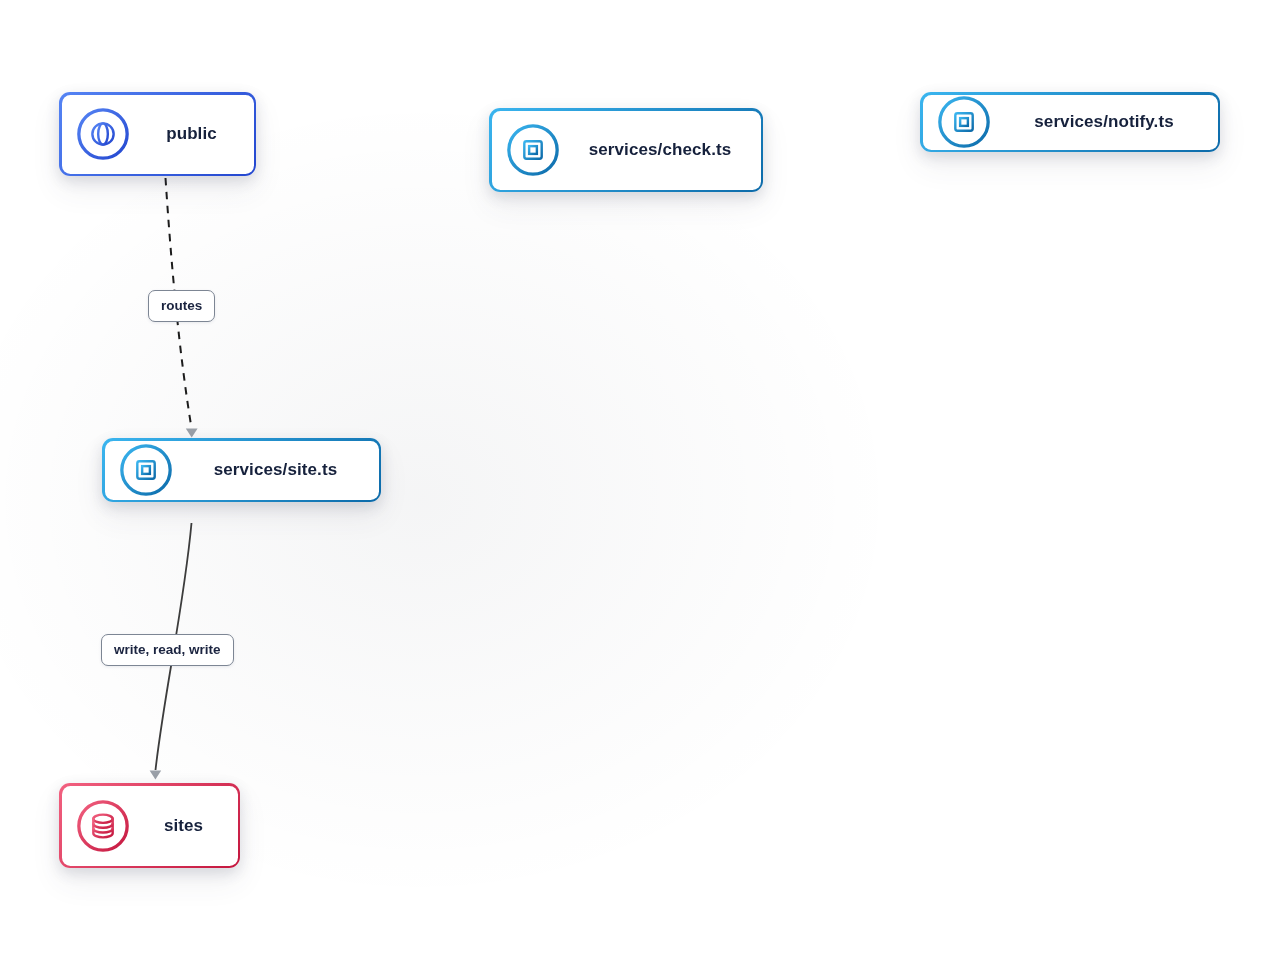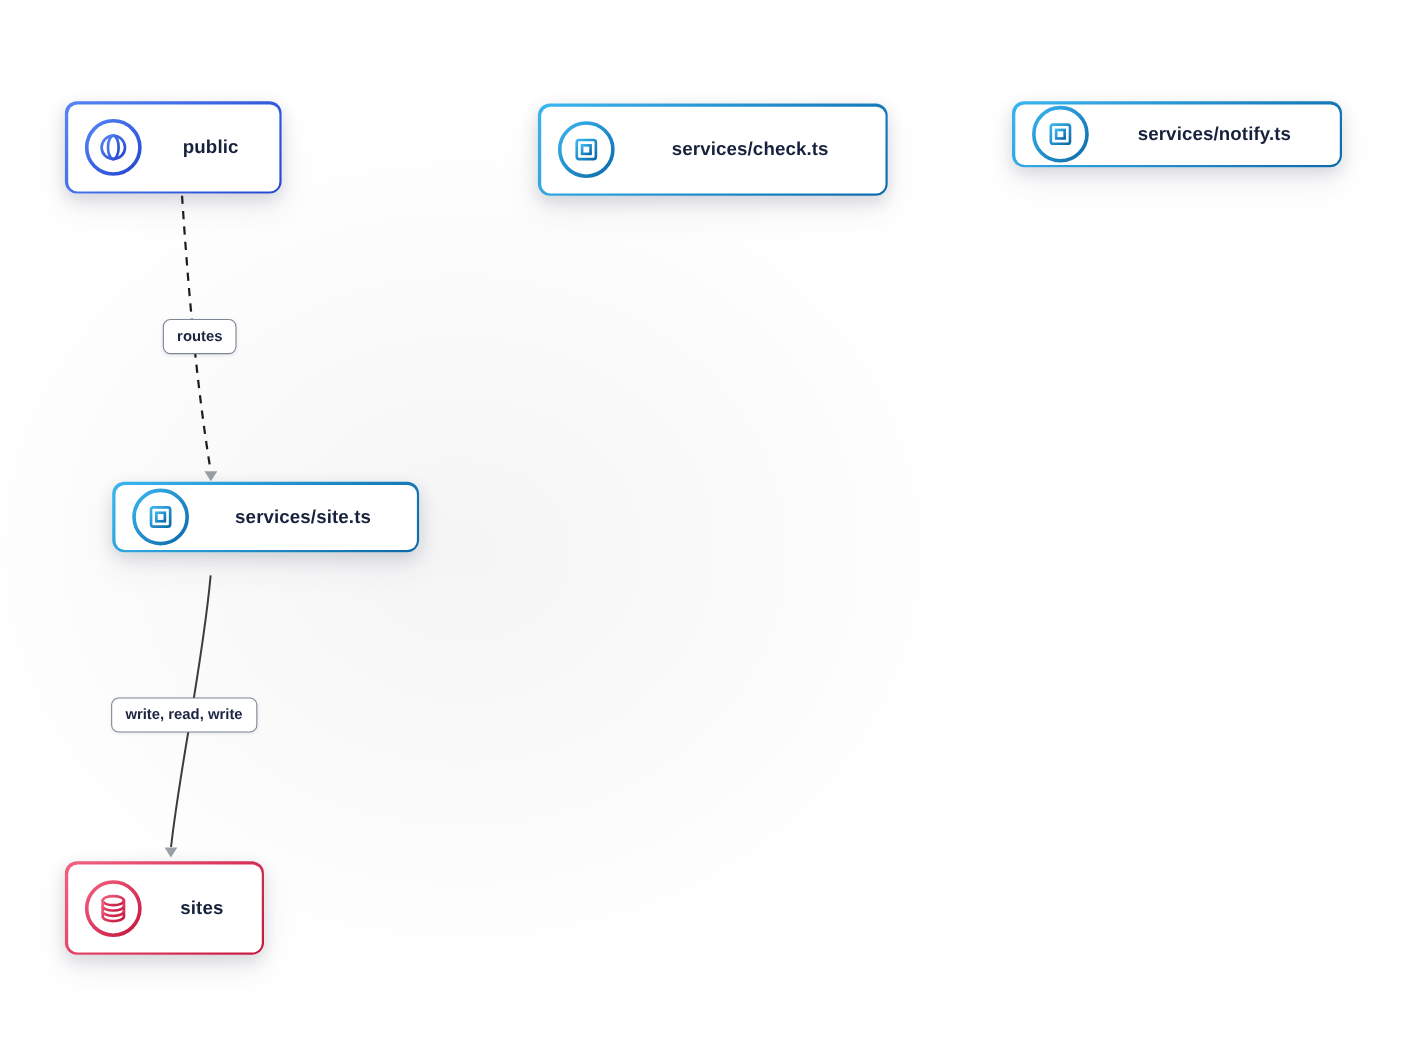--- a/index.html
+++ b/index.html
@@ -30,21 +30,21 @@
     display:flex;align-items:center;gap:10px;
     padding:0 12px;box-sizing:border-box;
   }
   .node-icon{width:58px;height:58px;flex:0 0 auto;display:block;}
   .node-label{
     flex:1;text-align:center;
     font-size:17px;font-weight:600;color:#16213c;letter-spacing:0.1px;
   }
 
   #node-public{left:59px;top:92px;width:197px;height:84px;}
-  #node-check{left:489px;top:94px;width:318px;height:84px;}
+  #node-check{left:489px;top:108px;width:274px;height:84px;}
   #node-notify{left:920px;top:92px;width:300px;height:60px;}
   #node-site{left:58px;top:438px;width:279px;height:64px;margin-left:44px;}
   #node-sites{left:59px;top:783px;width:181px;height:85px;}
 
   .edge-label{
     position:absolute;
     background:#ffffff;border:1.4px solid #7d8694;border-radius:7px;
     padding:8px 12px;font-size:13.5px;font-weight:700;color:#1b2440;
     line-height:1;white-space:nowrap;
     box-shadow:0 1px 3px rgba(60,70,95,0.10);

